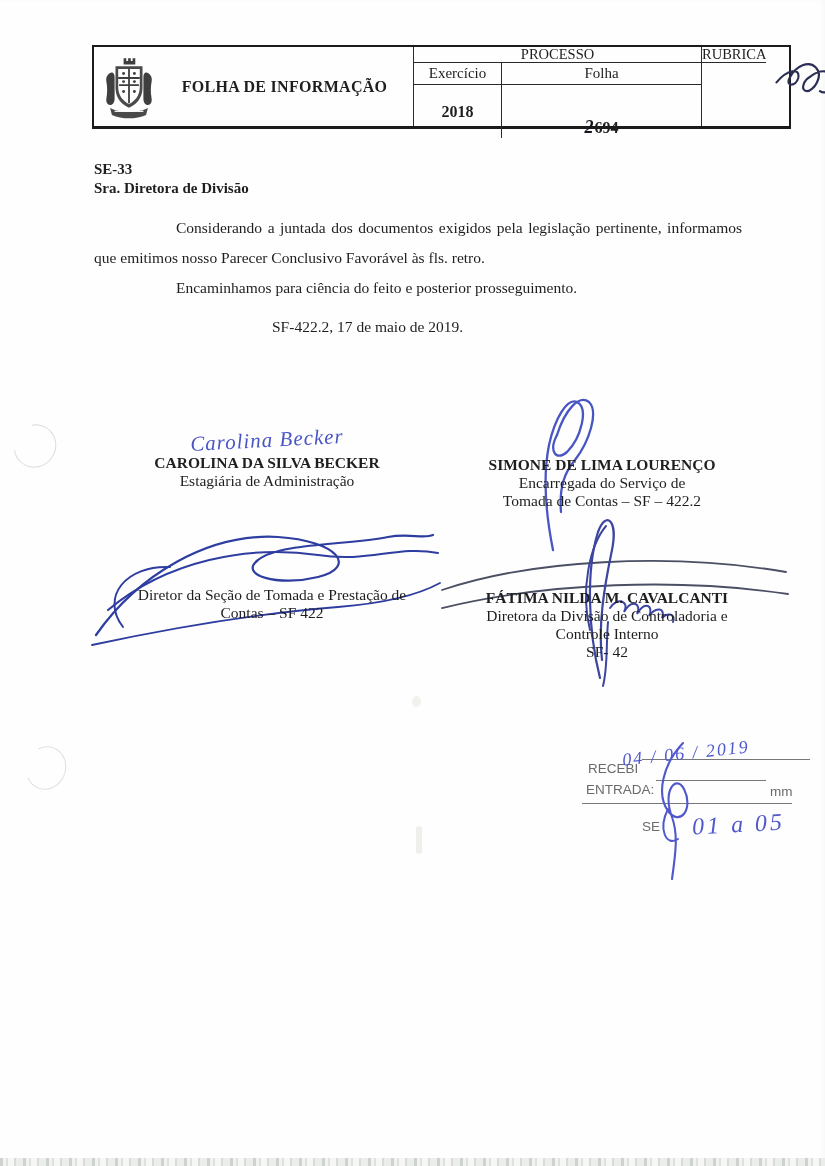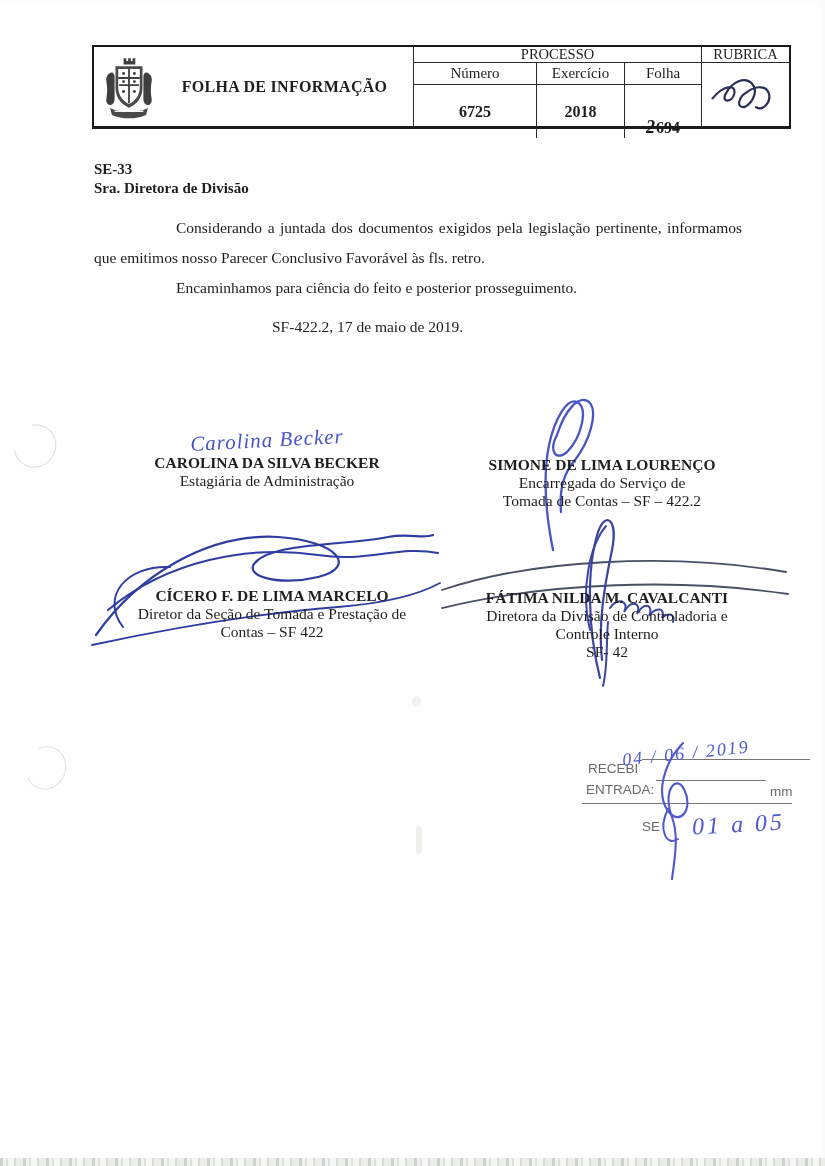--- a/index.html
+++ b/index.html
@@ -41,21 +41,21 @@
   .pcol-numero{ width:122px; } .pcol-exercicio{ width:87px; } .pcol-folha{ flex:1;gap:32px; }
   .pcol-label{
     height:21px; line-height:21px; text-align:center;
     font-size:15px; border-bottom:1px solid #2a2a2a;
   }
   .pcol-value{
     flex:1; display:flex; align-items:center; justify-content:center;
     font-weight:bold; font-size:16px;
   }
   .hand-digit{ font-style:italic; font-size:18px; margin-right:1px; color:#15151d; }
-  .rubrica-block{ flex:1; border-left:1px solid #2a2a2a; display:flex; flex-direction:column; }
+  .rubrica-block{ flex:1; border-left:1px solid #2a2a2a; display:flex; flex-direction:row; }
   .rubrica-head{
     height:15px; line-height:15px; text-align:center;
     font-size:14.5px; border-bottom:1px solid #2a2a2a;
   }
   .rubrica-sign{ flex:1; position:relative; }
   .rubrica-sign svg{ position:absolute; left:4px; top:2px; }
 
   
   .abs{ position:absolute; }
   .addr{ left:94px; top:160px; font-weight:bold; font-size:15px; line-height:19px; }
@@ -133,24 +133,20 @@
             <path d="M14,62 h32" stroke="#fefefe" stroke-width="1.4" fill="none"></path>
           </g>
         </svg>
       </div>
       <div class="doc-title">FOLHA DE INFORMAÇÃO</div>
     </div>
 
     <div class="processo-block">
       <div class="processo-head">PROCESSO</div>
       <div class="processo-cols">
-        <div class="pcol pcol-numero">
-          <div class="pcol-label">Número</div>
-          <div class="pcol-value">6725</div>
-        </div>
         <div class="pcol pcol-exercicio">
           <div class="pcol-label">Exercício</div>
           <div class="pcol-value">2018</div>
         </div>
         <div class="pcol pcol-folha">
           <div class="pcol-label">Folha</div>
           <div class="pcol-value">
             <span class="hand-digit">2</span>
               <span>694</span>
           </div>
@@ -193,21 +189,20 @@
     <div class="sig-role">Tomada de Contas – SF – 422.2</div>
   </div>
 
   <svg class="sig-svg" style="left:88px; top:515px;" width="360" height="135" viewBox="0 0 360 135" aria-hidden="true">
     <path d="M8,120 C50,60 120,18 190,22 C250,26 270,52 230,62 C190,72 150,60 170,45 C190,28 260,30 300,22 C320,18 336,24 345,20" fill="none" stroke="#2e3da0" stroke-width="2.2" stroke-linecap="round"></path>
     <path d="M20,95 C80,45 160,30 230,40 C280,48 310,30 350,38" fill="none" stroke="#2e3da0" stroke-width="2" stroke-linecap="round"></path>
     <path d="M4,130 C60,118 150,100 250,92 C300,88 330,80 352,68" fill="none" stroke="#2e3da0" stroke-width="1.8" stroke-linecap="round"></path>
     <path d="M35,112 C12,82 38,50 82,52" fill="none" stroke="#2e3da0" stroke-width="2" stroke-linecap="round"></path>
   </svg>
   <div class="sig-block" style="left:99px; top:586px; width:346px;">
-    <div class="sig-name">CÍCERO F. DE LIMA MARCELO</div>
     <div class="sig-role">Diretor da Seção de Tomada e Prestação de</div>
     <div class="sig-role">Contas – SF 422</div>
   </div>
 
   <svg class="sig-svg" style="left:440px; top:510px;" width="350" height="178" viewBox="0 0 350 178" aria-hidden="true">
     <path d="M2,80 C90,50 230,42 346,62" fill="none" stroke="#4a4f63" stroke-width="1.8" stroke-linecap="round"></path>
     <path d="M2,98 C110,72 240,68 348,84" fill="none" stroke="#4a4f63" stroke-width="1.8" stroke-linecap="round"></path>
     <path d="M160,168 C148,120 146,60 158,22 C166,0 178,10 172,40 C164,78 158,115 162,150" fill="none" stroke="#3c45a0" stroke-width="2.2" stroke-linecap="round"></path>
     <path d="M150,120 C140,80 150,35 166,16" fill="none" stroke="#3c45a0" stroke-width="2" stroke-linecap="round"></path>
     <path d="M170,98 C178,86 190,92 184,102 C192,88 202,94 197,104 C205,90 214,96 209,106 C216,96 226,98 222,108 C228,102 236,104 233,112" fill="none" stroke="#3c45a0" stroke-width="2" stroke-linecap="round"></path>

